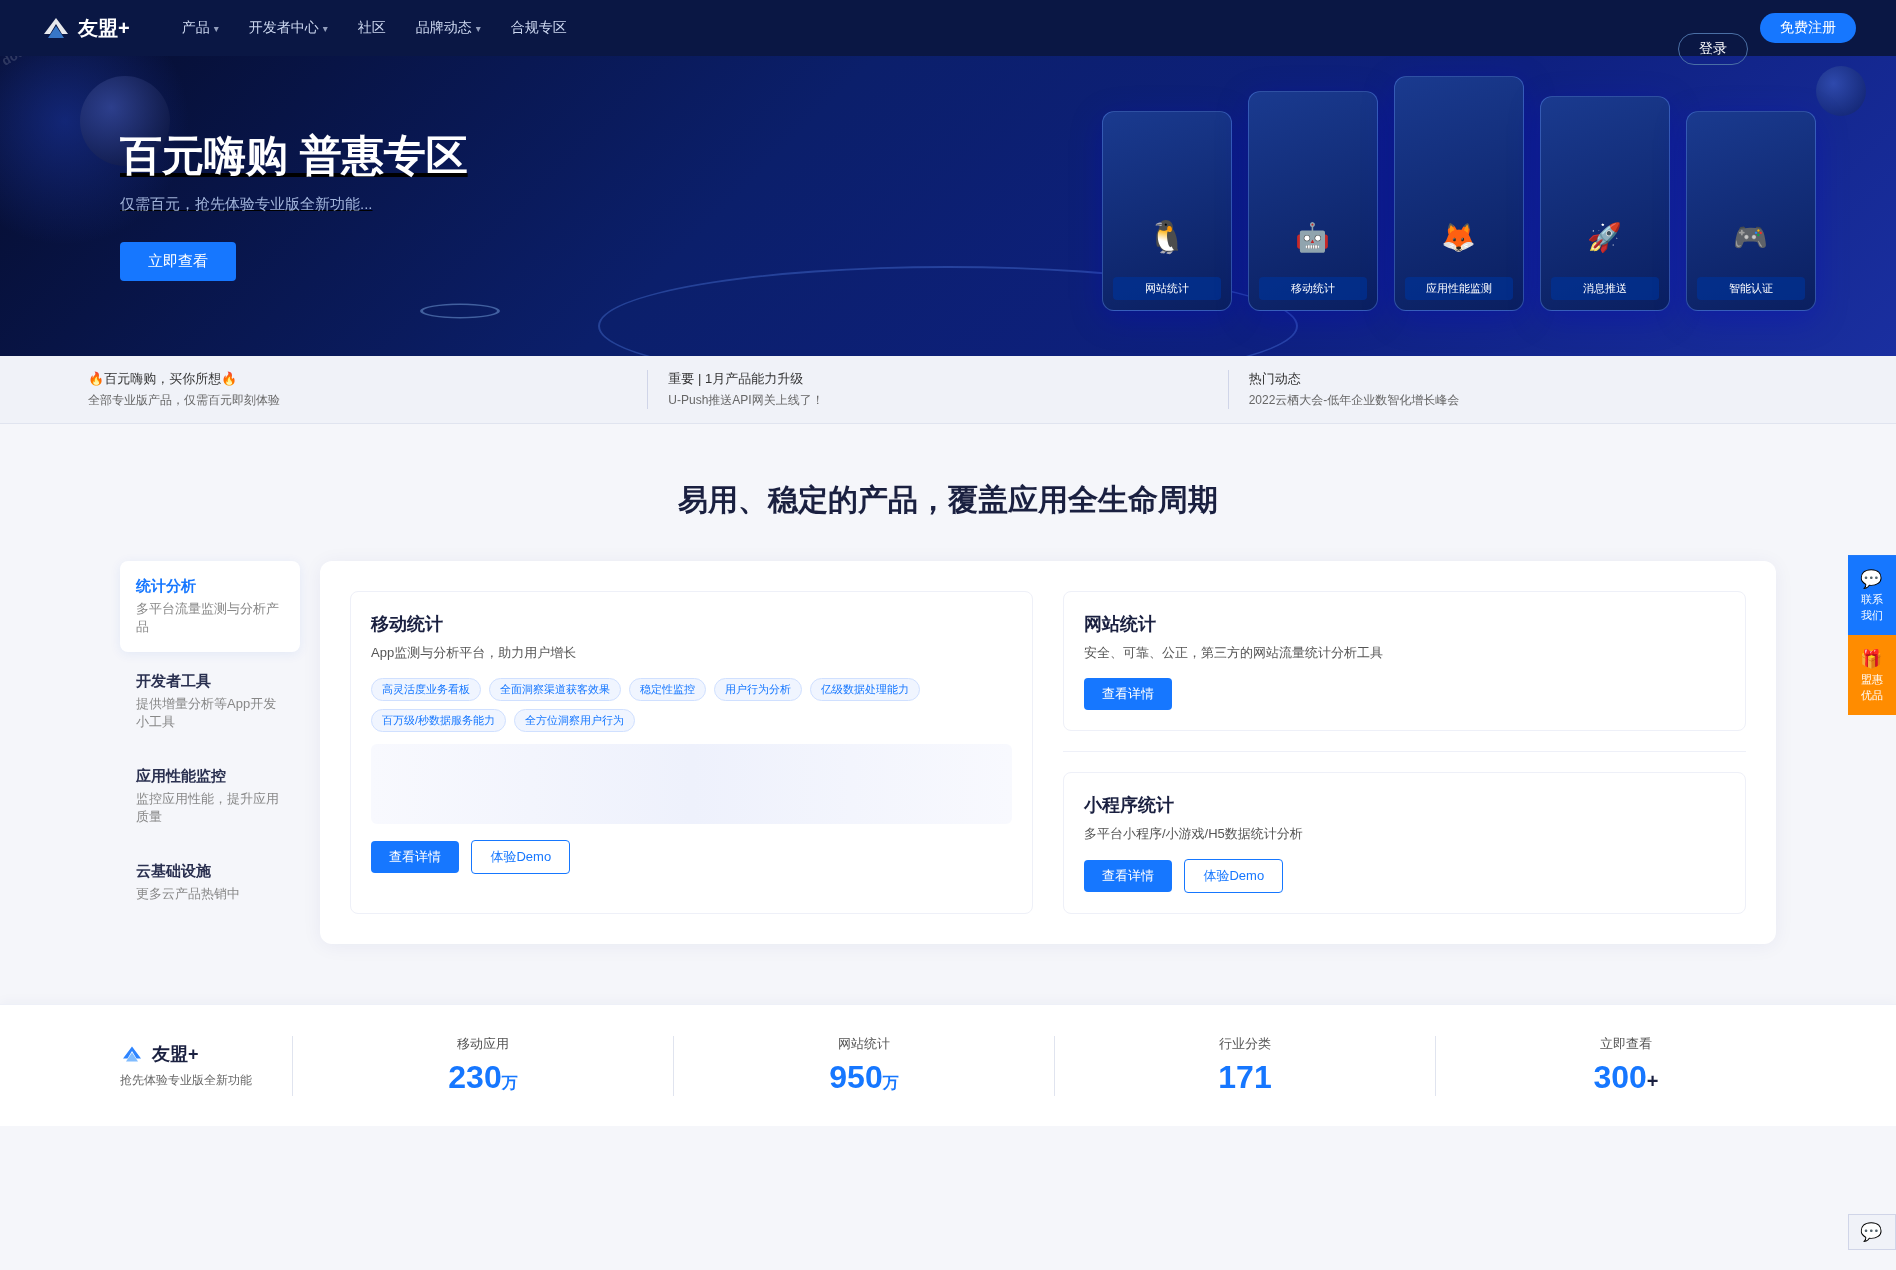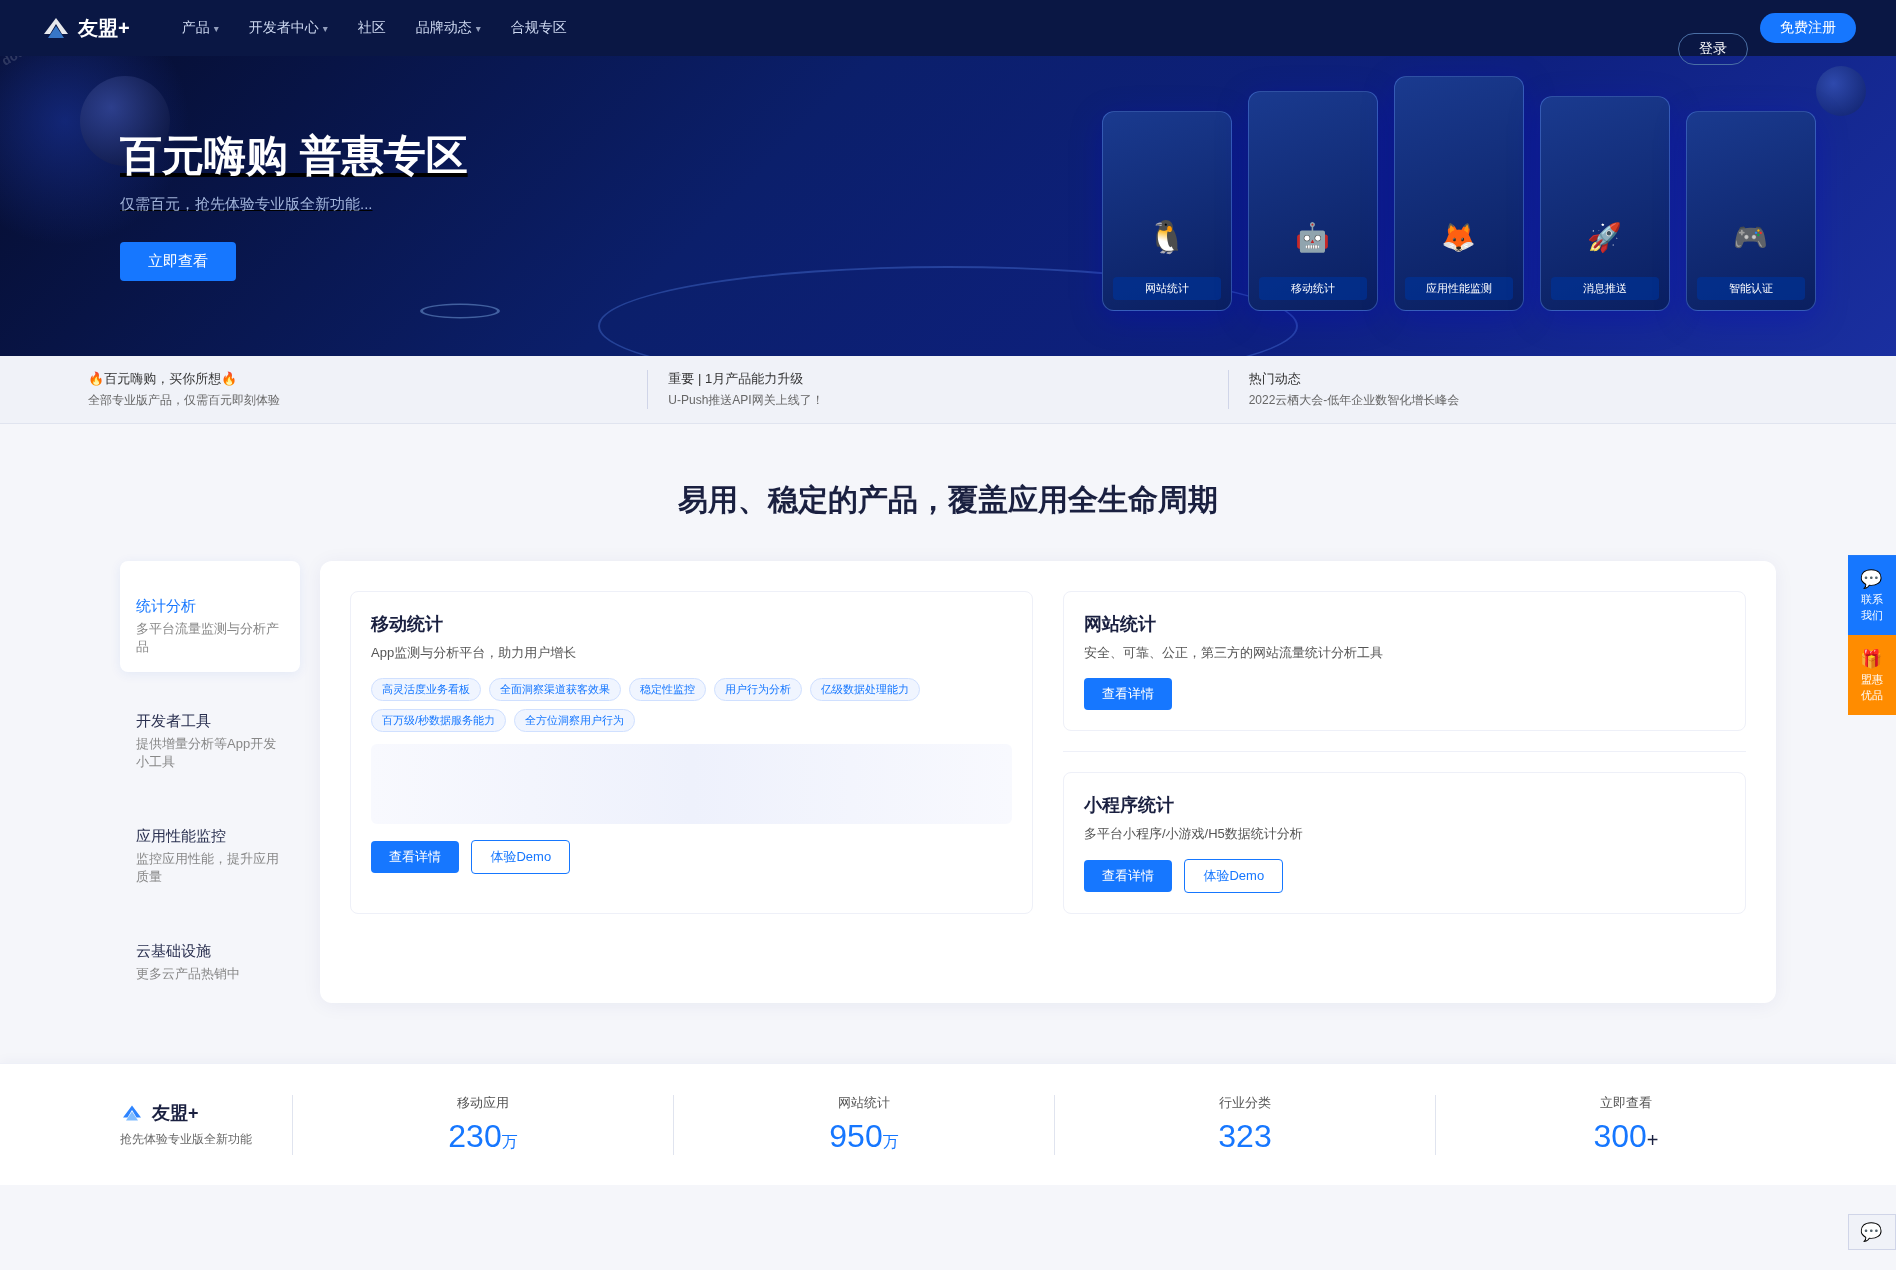--- a/index.html
+++ b/index.html
@@ -243,24 +243,23 @@
       border-radius: 8px;
       cursor: pointer;
       margin-bottom: 4px;
     }
     .sidebar-nav-item.active {
       background: white;
       box-shadow: 0 2px 12px rgba(0,80,200,0.08);
     }
     .sidebar-nav-item-title {
       font-size: 15px;
-      font-weight: 400;
+      font-weight: 700;
       color: #1677ff;
       margin-bottom: 4px;
-      margin-top: 20px;
     }
     .sidebar-nav-item.inactive .sidebar-nav-item-title {
       color: #2a3050;
     }
     .sidebar-nav-item-sub {
       font-size: 13px;
       color: #888;
     }
     .product-main {
       flex: 1;
@@ -372,21 +371,21 @@
       text-align: center;
       flex: 1;
     }
     .stat-label {
       font-size: 13px;
       color: #555;
       margin-bottom: 6px;
     }
     .stat-value {
       font-size: 32px;
-      font-weight: 400;
+      font-weight: 700;
       color: #1677ff;
     }
     .stat-value .unit {
       font-size: 16px;
     }
     .stat-value .plus {
       font-size: 20px;
       color: #1a2040;
     }
 
@@ -646,21 +645,21 @@
     <div class="stat-value">
       <span>950</span><span class="unit">万</span>
     </div>
   </div>
 
   <div class="stat-divider"></div>
 
   <div class="stat-item">
     <div class="stat-label">行业分类</div>
     <div class="stat-value">
-      <span>323</span>
+      <span>171</span>
     </div>
   </div>
 
   <div class="stat-divider"></div>
 
   <div class="stat-item">
     <div class="stat-label">立即查看</div>
     <div class="stat-value">
       <span>300</span><span class="plus">+</span>
     </div>

